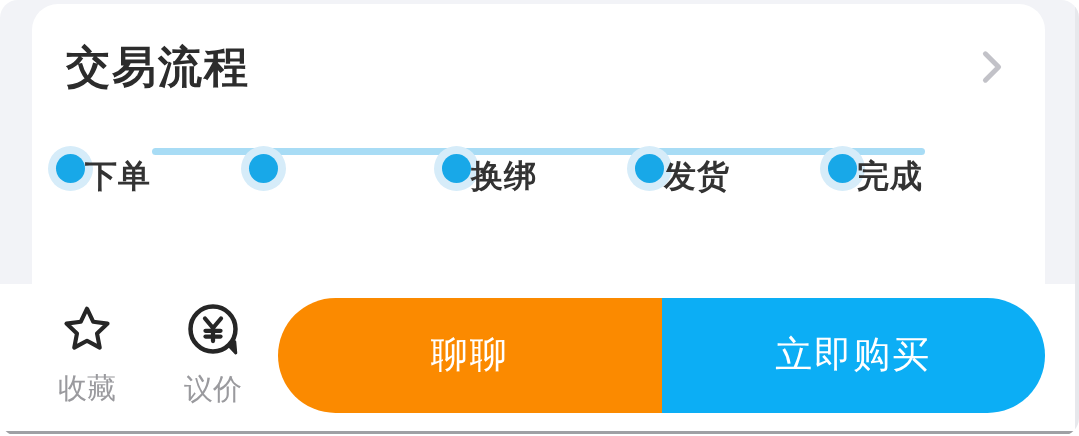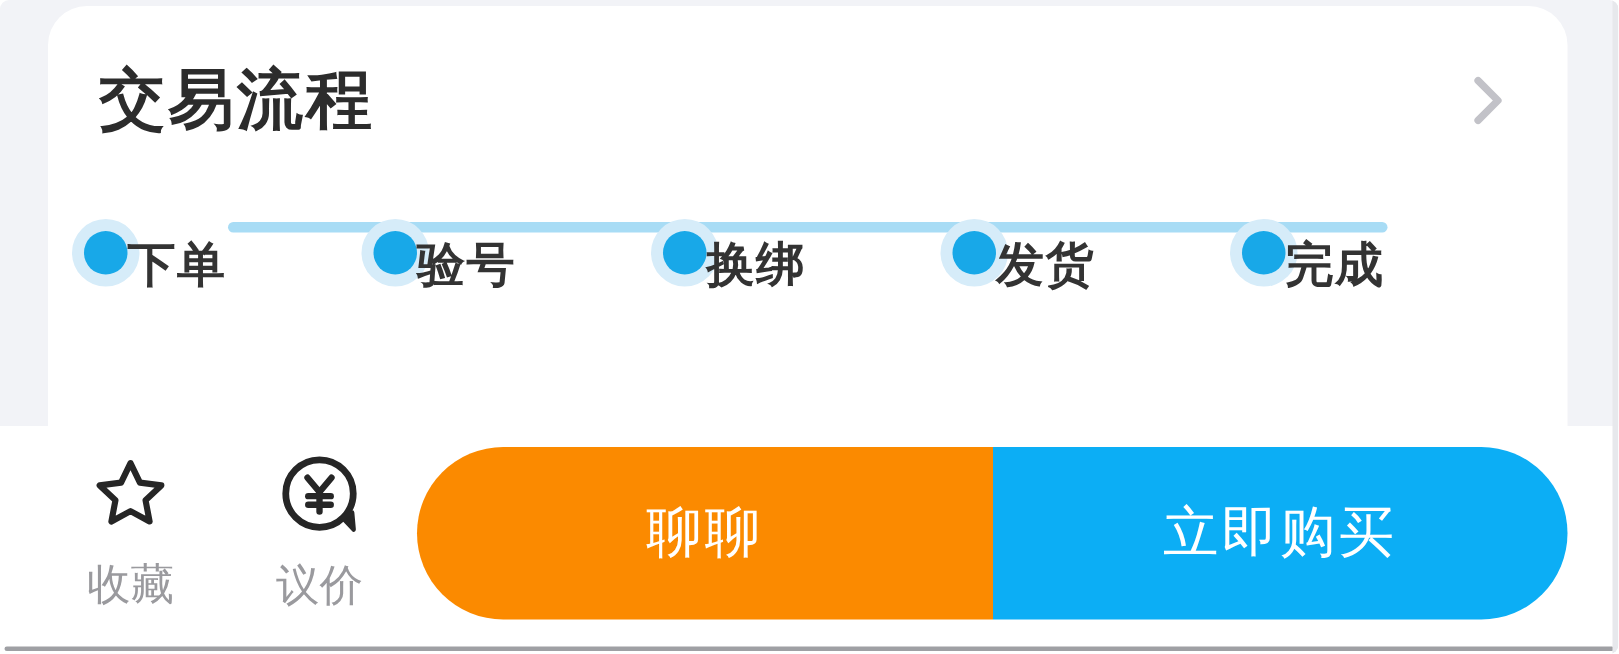--- a/index.html
+++ b/index.html
@@ -1,21 +1,21 @@
 <!DOCTYPE html>
 <html style="--page-background: #F2F3F7; --card-background: #FFFFFF; --title-text: #2C2C2C; --step-label-text: #333333; --step-dot: #18A8E8; --step-dot-halo: #D6ECF9; --step-line: #A8DCF5; --chevron: #C2C2C8; --icon-stroke: #262626; --action-label-text: #9A9A9E; --chat-button-bg: #FB8A00; --buy-button-bg: #0CAEF5; --button-text: #FFFFFF;"><head>
 <meta charset="utf-8">
 <style>
   html,body{margin:0;padding:0;background:#fff;}
   .screen{
     position:relative;
     width:1079px;height:436px;
     background:#fff;
     overflow:hidden;
-    border-radius:6px;
+    border-radius:18px;
     font-family:"Liberation Sans","DejaVu Sans",sans-serif;
     -webkit-font-smoothing:antialiased;
   }
   
   .upper{
     height:284px;
     background:var(--page-background,#F2F3F7);
     padding:4px 34px 0 32px;
     box-sizing:border-box;
   }
@@ -138,21 +138,20 @@
 
       <div class="stepper">
         <div class="step-line"></div>
 
         <div class="step">
           <span class="dot"></span>
           <span class="step-label">下单</span>
         </div>
         <div class="step">
           <span class="dot"></span>
-          <span class="step-label">验号</span>
         </div>
         <div class="step">
           <span class="dot"></span>
           <span class="step-label">换绑</span>
         </div>
         <div class="step">
           <span class="dot"></span>
           <span class="step-label">发货</span>
         </div>
         <div class="step">

